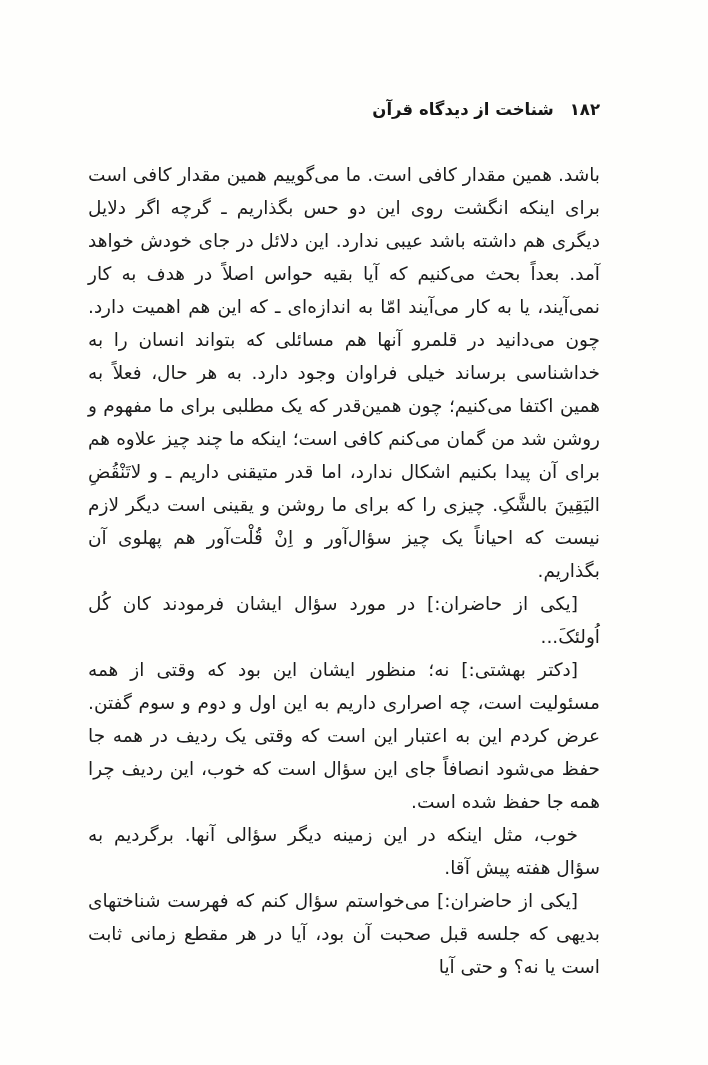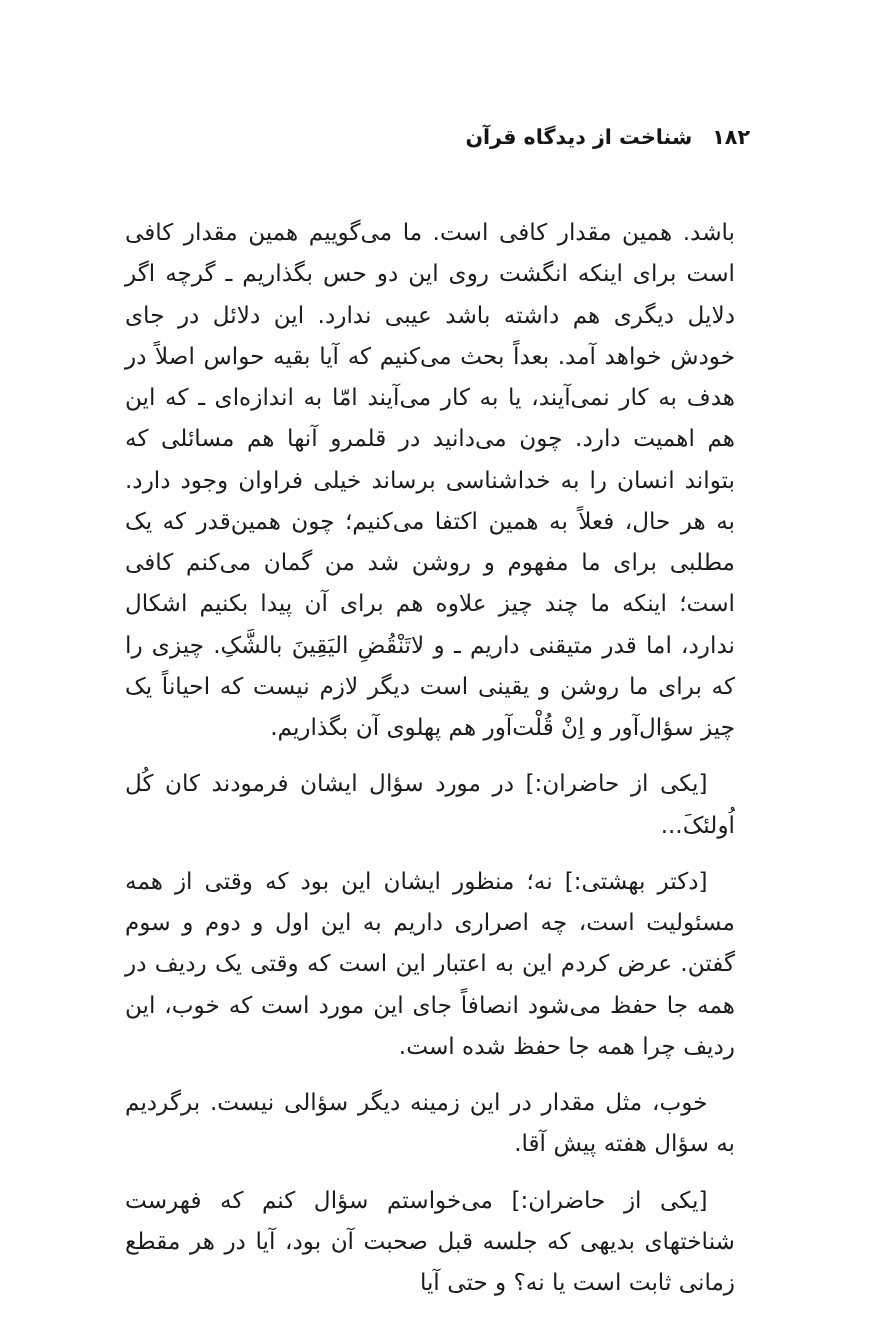--- a/index.html
+++ b/index.html
@@ -40,37 +40,37 @@
     right: 108px;
     left: 88px;
     direction: rtl;
     text-align: justify;
     text-justify: inter-word;
     font-size: 18.5px;
     line-height: 33px;
     color: #1c1c1c;
   }
   .para {
-    margin: 12px;
+    margin: 0;
     padding: 0;
   }
   .para.indent {
     text-indent: 22px; 
   }
 </style>
 </head>
 <body>
 
 <div class="page">
 
   <div class="running-head">
     <span class="page-num">۱۸۲</span><span class="book-title">شناخت از دیدگاه قرآن</span>
   </div>
 
   <div class="body-text">
       <p class="para">باشد. همین مقدار کافی است. ما می‌گوییم همین مقدار کافی است برای اینکه انگشت روی این دو حس بگذاریم ـ گرچه اگر دلایل دیگری هم داشته باشد عیبی ندارد. این دلائل در جای خودش خواهد آمد. بعداً بحث می‌کنیم که آیا بقیه حواس اصلاً در هدف به کار نمی‌آیند، یا به کار می‌آیند امّا به اندازه‌ای ـ که این هم اهمیت دارد. چون می‌دانید در قلمرو آنها هم مسائلی که بتواند انسان را به خداشناسی برساند خیلی فراوان وجود دارد. به هر حال، فعلاً به همین اکتفا می‌کنیم؛ چون همین‌قدر که یک مطلبی برای ما مفهوم و روشن شد من گمان می‌کنم کافی است؛ اینکه ما چند چیز علاوه هم برای آن پیدا بکنیم اشکال ندارد، اما قدر متیقنی داریم ـ و لاتَنْقُضِ الیَقِینَ بالشَّکِ. چیزی را که برای ما روشن و یقینی است دیگر لازم نیست که احیاناً یک چیز سؤال‌آور و اِنْ قُلْت‌آور هم پهلوی آن بگذاریم.</p>
       <p class="para indent">[یکی از حاضران:] در مورد سؤال ایشان فرمودند کان کُل اُولئکَ...</p>
-      <p class="para indent">[دکتر بهشتی:] نه؛ منظور ایشان این بود که وقتی از همه مسئولیت است، چه اصراری داریم به این اول و دوم و سوم گفتن. عرض کردم این به اعتبار این است که وقتی یک ردیف در همه جا حفظ می‌شود انصافاً جای این مورد است که خوب، این ردیف چرا همه جا حفظ شده است.</p>
-      <p class="para indent">خوب، مثل مقدار در این زمینه دیگر سؤالی نیست. برگردیم به سؤال هفته پیش آقا.</p>
+      <p class="para indent">[دکتر بهشتی:] نه؛ منظور ایشان این بود که وقتی از همه مسئولیت است، چه اصراری داریم به این اول و دوم و سوم گفتن. عرض کردم این به اعتبار این است که وقتی یک ردیف در همه جا حفظ می‌شود انصافاً جای این سؤال است که خوب، این ردیف چرا همه جا حفظ شده است.</p>
+      <p class="para indent">خوب، مثل اینکه در این زمینه دیگر سؤالی آنها. برگردیم به سؤال هفته پیش آقا.</p>
       <p class="para indent">[یکی از حاضران:] می‌خواستم سؤال کنم که فهرست شناختهای بدیهی که جلسه قبل صحبت آن بود، آیا در هر مقطع زمانی ثابت است یا نه؟ و حتی آیا</p>
     </div>
 
 </div>
 
 </body></html>

